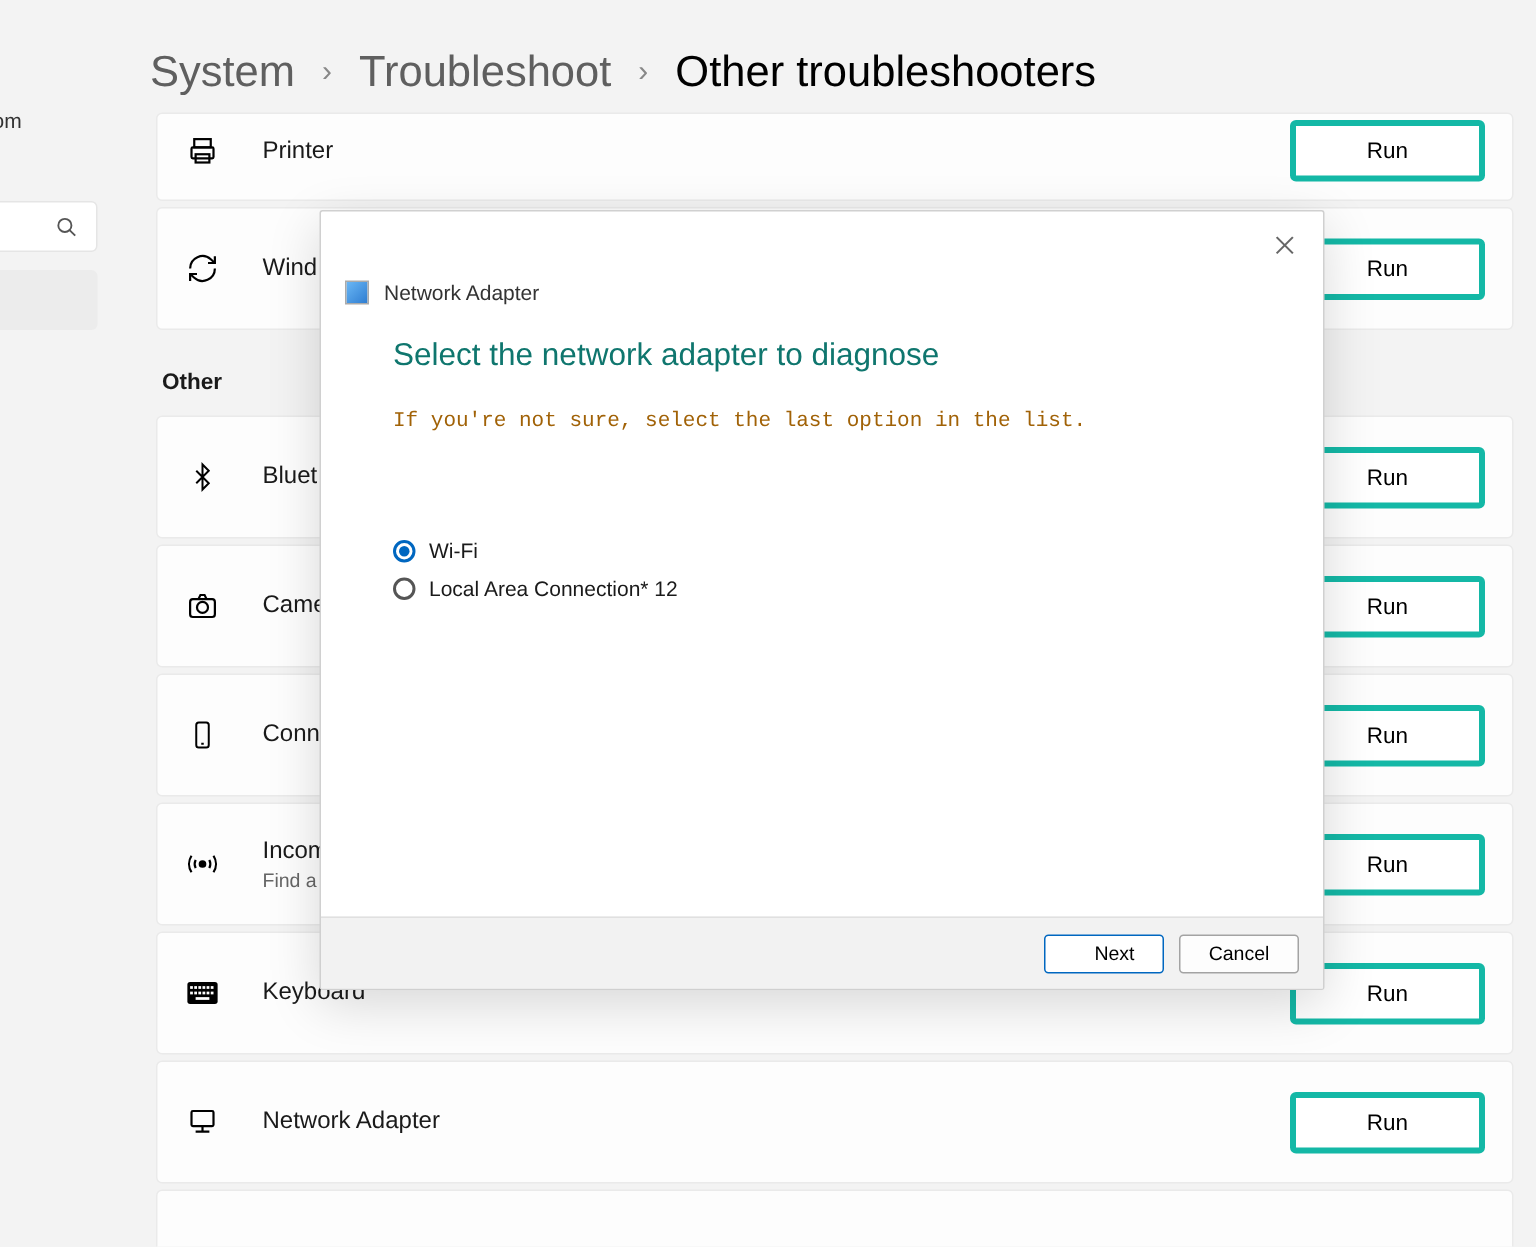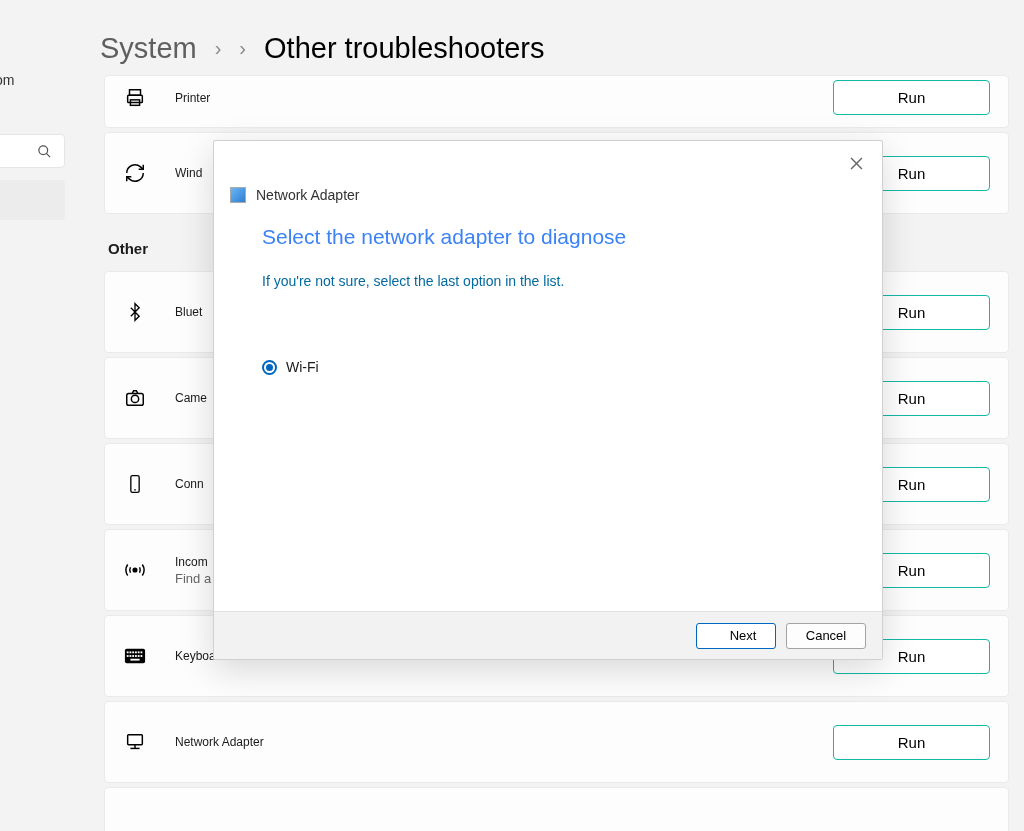--- a/index.html
+++ b/index.html
@@ -87,28 +87,28 @@
   .ts-icon {
     width: 24px;
     height: 24px;
     display: flex;
     align-items: center;
     justify-content: center;
     margin-right: 28px;
     flex-shrink: 0;
   }
   .ts-label-wrap { flex: 1; }
-  .ts-label { font-size: 12px; }
+  .ts-label { font-size: 16px; }
   .ts-sub { font-size: 13px; color: #666; margin-top: 2px; }
   .run-btn {
     background: #fff;
-    border: 1px solid #14b8a6;
+    border: 4px solid #14b8a6;
     border-radius: 4px;
     padding: 8px 0;
-    width: 157px;
+    width: 130px;
     text-align: center;
     font-size: 15px;
     cursor: pointer;
   }
 
   .section-label {
     font-size: 15px;
     font-weight: 600;
     margin: 26px 0 14px 4px;
   }
@@ -146,29 +146,30 @@
     padding: 46px 0 0 16px;
   }
   .modal-title-icon {
     width: 16px;
     height: 16px;
     background: linear-gradient(135deg,#6ab7f5,#2f7dd1);
     border: 1px solid #aaa;
   }
   .modal-title { font-size: 14px; color: #333; }
   .modal-heading {
-    color: #3b82f6;
+    color: #0f766e;
     font-size: 21px;
     padding: 22px 48px 0 48px;
     font-weight: 400;
   }
   .modal-sub {
     font-size: 14px;
-    color: #0369a1;
+    color: #a16207;
     padding: 24px 48px 0 48px;
+    font-family: Liberation Mono, monospace;
   }
   .radio-group {
     padding: 70px 48px 0 48px;
     display: flex;
     flex-direction: column;
     gap: 9px;
   }
   .radio-row {
     display: flex;
     align-items: center;
@@ -238,20 +239,21 @@
           <line x1="21" y1="21" x2="15" y2="15"></line>
       </svg>
     </span>
   </div>
   <div class="nav-stub"></div>
 </div>
 
 <div class="breadcrumbs">
   <span class="bc-link">System</span>
   <span class="bc-sep">›</span>
+  <span class="bc-link">Troubleshoot</span>
   <span class="bc-sep">›</span>
   <span class="bc-current">Other troubleshooters</span>
 </div>
 
 <div class="list-area">
 
   <div class="ts-card" style="min-height:50px;padding-top:4px;padding-bottom:12px">
     <span class="ts-icon">
       <svg width="22" height="22" viewBox="0 0 24 24" fill="none" stroke="#000" stroke-width="1.6">
         <rect x="6" y="3" width="12" height="6"></rect>
@@ -396,19 +398,23 @@
     <span class="modal-title">Network Adapter</span>
   </div>
   <div class="modal-heading">Select the network adapter to diagnose</div>
   <div class="modal-sub">If you're not sure, select the last option in the list.</div>
 
   <div class="radio-group">
     <label class="radio-row">
       <span class="radio checked"></span>
       <span>Wi-Fi</span>
     </label>
+    <label class="radio-row">
+      <span class="radio"></span>
+      <span>Local Area Connection* 12</span>
+    </label>
   </div>
 
   <div class="modal-footer">
     <button class="modal-btn primary">Next</button>
     <button class="modal-btn">Cancel</button>
   </div>
 </div>
 
 </body></html>

